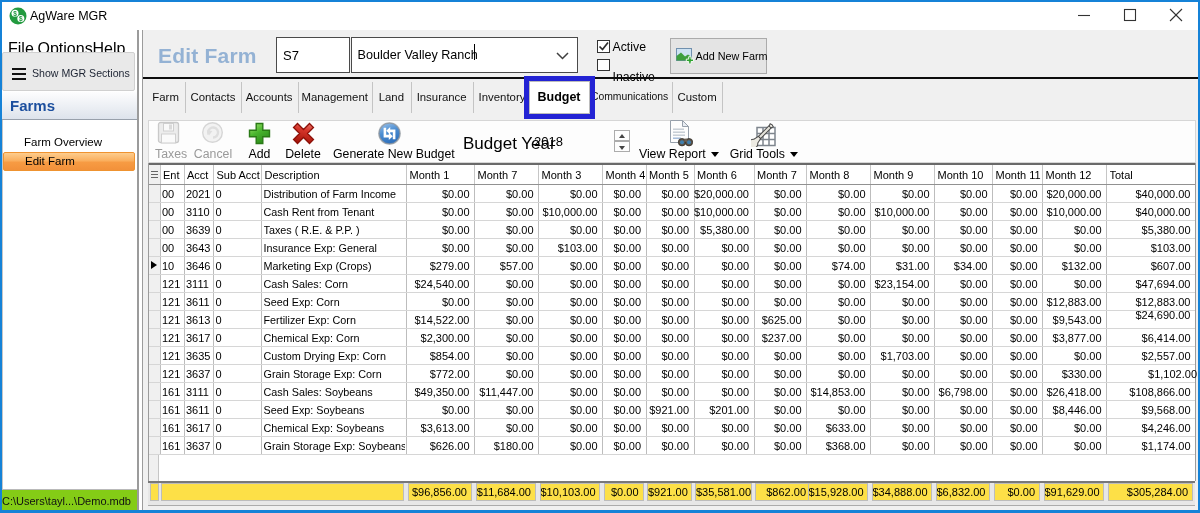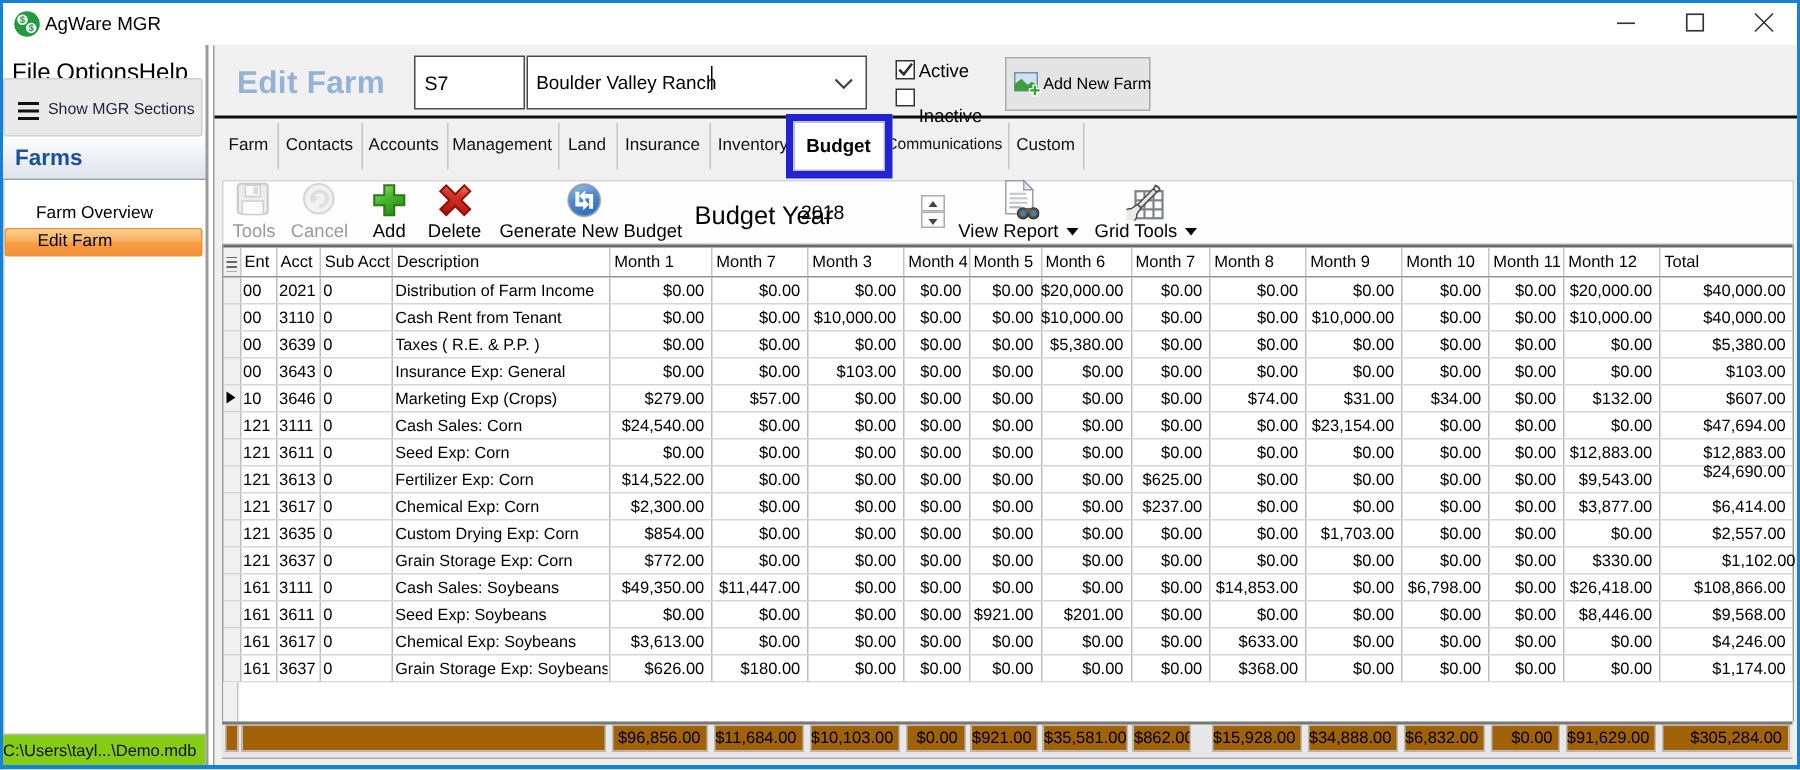--- a/index.html
+++ b/index.html
@@ -47,21 +47,21 @@
 #byear{left:463px;top:134px;font-size:17px}
 #b2018{left:534px;top:134px;font-size:13px}
 #spin{left:613.5px;top:130px;width:16.5px;height:22px}
 .spinbtn{position:absolute;left:0;width:16.5px;height:10.5px;background:#fdfdfd;border:1px solid #acacac}
 .tri-up{position:absolute;left:4.2px;top:3px;width:0;height:0;border-left:3.6px solid transparent;border-right:3.6px solid transparent;border-bottom:4px solid #444}
 .tri-dn{position:absolute;left:4.2px;top:3.5px;width:0;height:0;border-left:3.6px solid transparent;border-right:3.6px solid transparent;border-top:4px solid #444}
 .dtri{display:inline-block;width:0;height:0;border-left:4.2px solid transparent;border-right:4.2px solid transparent;border-top:5px solid #000;margin-left:2px;position:relative;top:-1px}
 .cellh{position:absolute;height:20px;line-height:21px;font-size:11px;color:#000;white-space:nowrap;overflow:hidden}
 .cell{position:absolute;height:18px;line-height:19px;font-size:11px;color:#000;white-space:nowrap}
 .cellr{position:absolute;height:18px;line-height:19px;font-size:11px;color:#000;white-space:nowrap;text-align:right}
-.scell{position:absolute;height:17.5px;background:#a16207;border:1px solid #bcbcbc;font-size:11px;text-align:right;padding:2px 4px 0 0;white-space:nowrap;overflow:hidden}
+.scell{position:absolute;height:17.5px;background:#fde047;border:1px solid #bcbcbc;font-size:11px;text-align:right;padding:2px 4px 0 0;white-space:nowrap;overflow:hidden}
 </style></head>
 <body>
 <div class="abs" id="mainbg"></div>
 <div class="abs" id="b-top"></div>
 <div class="abs" id="b-bot"></div>
 <div class="abs" id="b-l"></div>
 <div class="abs" id="b-r"></div>
 <svg class="abs" style="left:9px;top:7px" width="18" height="18" viewBox="0 0 18 18">
  <circle cx="9" cy="9" r="8.5" fill="#229a3f"></circle>
  <circle cx="6" cy="6.2" r="3.5" fill="#fff"></circle>
@@ -150,21 +150,21 @@
     <div class="inner"></div>
     <span>Budget</span>
   </div>
 <div class="abs" id="toolbar"></div>
 <svg class="abs tico" style="left:157px" width="23" height="23" viewBox="0 0 23 23">
  <rect x="1.5" y="1.5" width="20" height="20" rx="2" fill="#ececec" stroke="#c9c9c9" stroke-width="1.3"></rect>
  <rect x="6.5" y="2.5" width="10" height="7.5" fill="#f9f9f9" stroke="#cfcfcf"></rect>
  <rect x="12" y="3.5" width="3" height="5" fill="#dadada"></rect>
  <rect x="4.5" y="13" width="14" height="9" fill="#fafafa" stroke="#cfcfcf"></rect>
 </svg>
-<span class="abs tlbl dis" style="left:155px;width:28px">Tools</span>
+<span class="abs tlbl dis" style="left:155px;width:28px">Taxes</span>
 <svg class="abs tico" style="left:200.5px" width="23" height="23" viewBox="0 0 23 23">
  <circle cx="11.5" cy="11.5" r="9.8" fill="#f2f2f2" stroke="#d6d6d6" stroke-width="1.4"></circle>
  <path d="M7.5 13.5 a5 5 0 1 1 4.5 3" fill="none" stroke="#dedede" stroke-width="2.4"></path>
  <path d="M5.8 9.2 l2.2 5.2 3.4-4.4 z" fill="#dedede"></path>
 </svg>
 <span class="abs tlbl dis" style="left:193px;width:40px">Cancel</span>
 <svg class="abs tico" style="left:246.5px" width="25" height="25" viewBox="0 0 25 25">
  <defs>
       <linearGradient id="gp" x1="0" y1="0" x2="0.6" y2="1">
         <stop offset="0" stop-color="#a8e871"></stop>
@@ -576,19 +576,19 @@
 <div class="abs" style="left:148.5px;top:455px;width:10px;height:26px;background:#f0f0f0;border-right:1px solid #c6c6c6"></div>
 <div class="abs" style="left:148px;top:481px;width:1047px;height:25px;background:#e7e7e7;border-top:2px solid #787878;border-bottom:1px solid #ababab"></div>
 <div class="scell" style="left:149.5px;top:483.2px;width:9px"></div>
 <div class="scell" style="left:161px;top:483.2px;width:242.5px"></div>
 <div class="scell" style="left:407.5px;top:483.2px;width:64.5px">$96,856.00</div>
 <div class="scell" style="left:475.5px;top:483.2px;width:60.5px">$11,684.00</div>
 <div class="scell" style="left:539.5px;top:483.2px;width:60.5px">$10,103.00</div>
 <div class="scell" style="left:603.5px;top:483.2px;width:40px">$0.00</div>
 <div class="scell" style="left:647px;top:483.2px;width:44.5px">$921.00</div>
 <div class="scell" style="left:695px;top:483.2px;width:56.5px">$35,581.00</div>
-<div class="scell" style="left:755px;top:483.2px;width:39px">$862.00</div>
+<div class="scell" style="left:755px;top:483.2px;width:56px">$862.00</div>
 <div class="scell" style="left:807.5px;top:483.2px;width:60.5px">$15,928.00</div>
 <div class="scell" style="left:871.5px;top:483.2px;width:60.5px">$34,888.00</div>
 <div class="scell" style="left:935.5px;top:483.2px;width:54.5px">$6,832.00</div>
 <div class="scell" style="left:993.5px;top:483.2px;width:46.5px">$0.00</div>
 <div class="scell" style="left:1043.5px;top:483.2px;width:60.5px">$91,629.00</div>
 <div class="scell" style="left:1107.5px;top:483.2px;width:85.5px">$305,284.00</div>
 
 </body></html>

